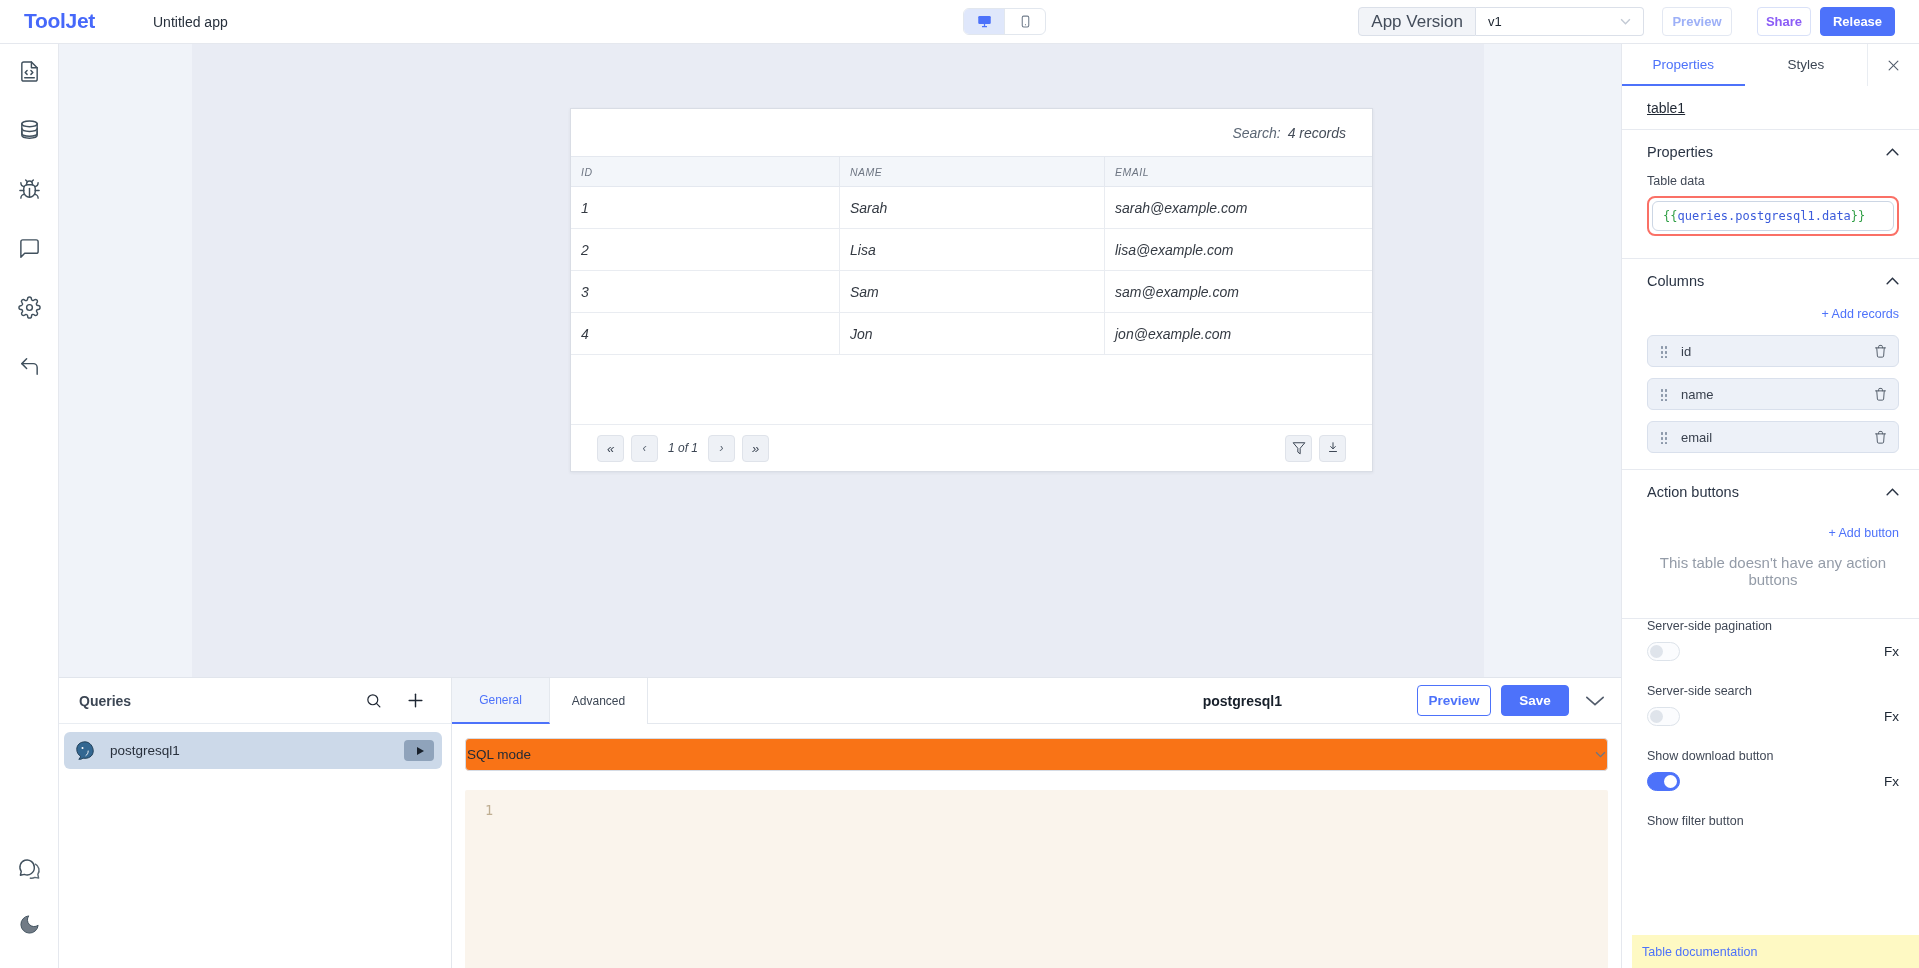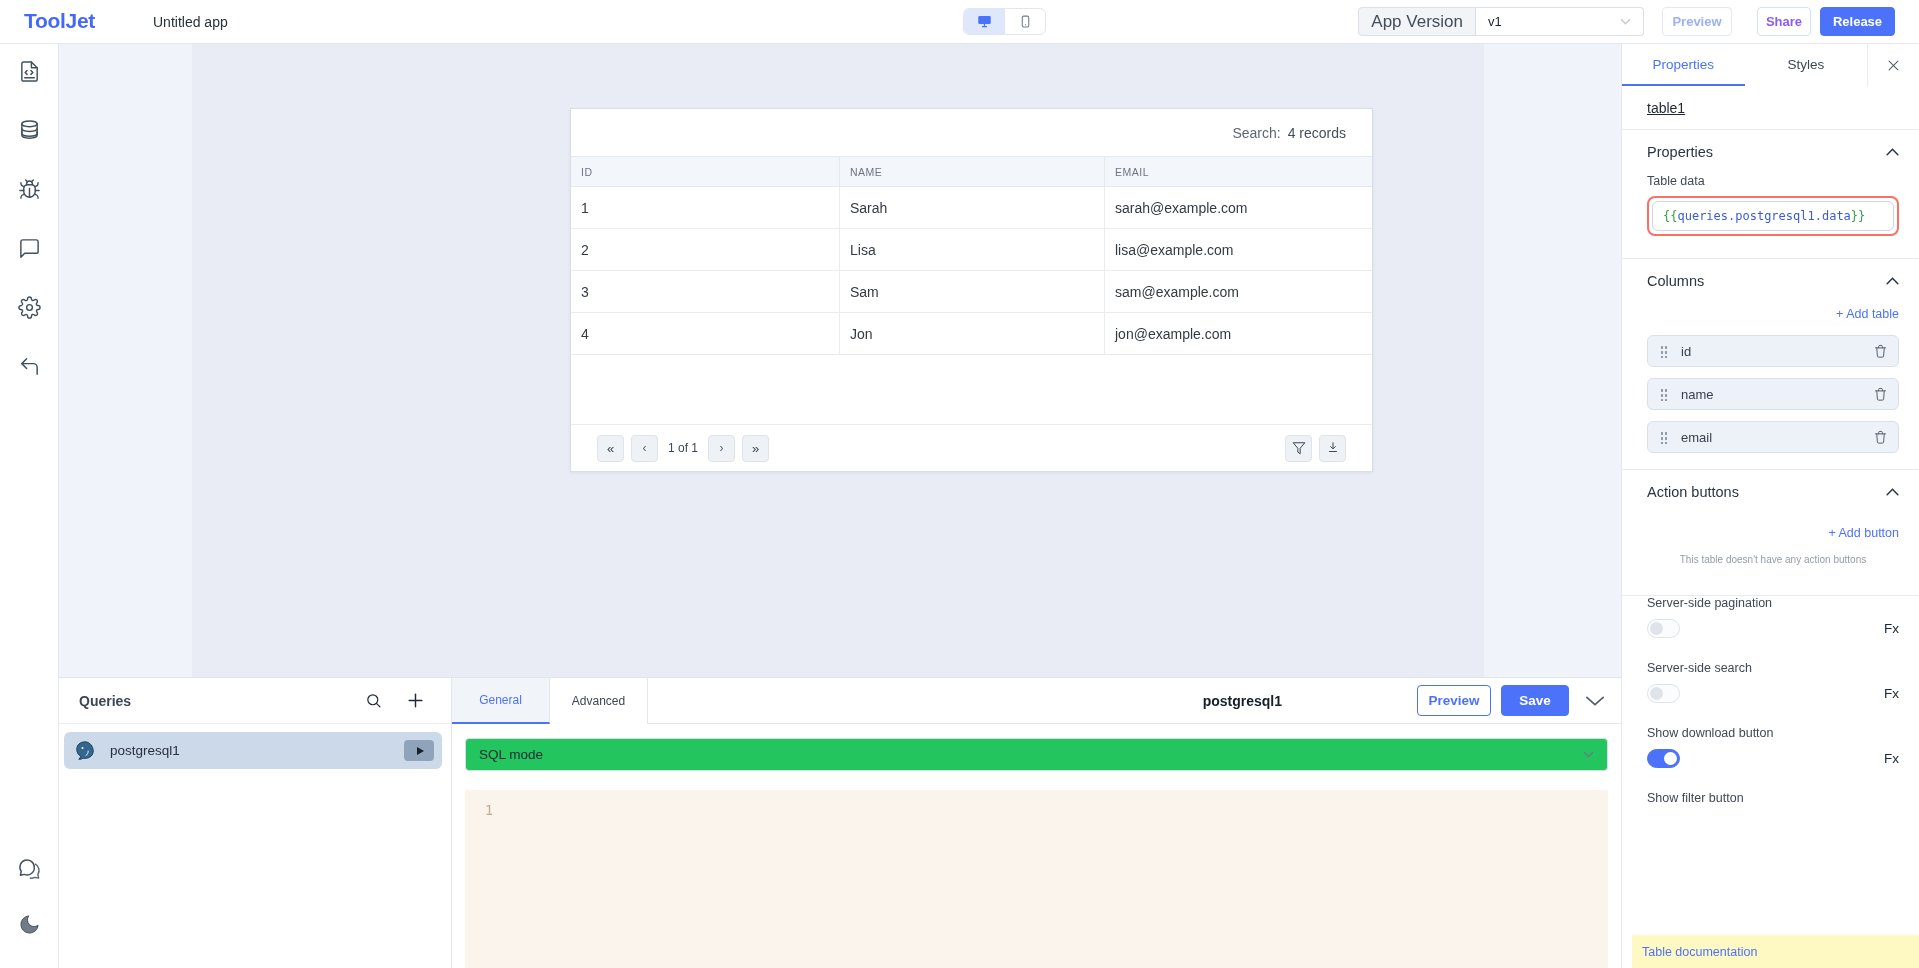--- a/index.html
+++ b/index.html
@@ -25,21 +25,21 @@
 
   
   #left-toolbar { position:absolute; left:0; top:44px; width:59px; height:924px; background:#fff; border-right:1px solid #e5e8ee; display:flex; flex-direction:column; align-items:center; padding-top:16px; z-index:4; }
   .tool-icon { width:23px; height:23px; margin-bottom:36px; cursor:pointer; color:#40505d; }
   .tool-icon svg { stroke:#40505d; }
   .toolbar-bottom { margin-top:auto; display:flex; flex-direction:column; align-items:center; }
   .toolbar-bottom .tool-icon { margin-bottom:32px; }
 
   
   #main { position:absolute; left:59px; top:44px; width:1562px; height:633px; background:#f0f3f9; }
-  #canvas { position:absolute; left:133px; top:0; width:1292px; height:633px; background:#e9ecf4; }
+  #canvas { position:absolute; left:133px; top:0; width:1292px; height:633px; background:#e9ecf4;font-style:italic; }
 
   
   #table-widget { position:absolute; left:378px; top:64px; width:803px; height:364px; background:#fff; border:1px solid #d9dde5; box-shadow:0 1px 3px rgba(40,50,70,.07); }
   .tw-top { height:47px; display:flex; align-items:center; justify-content:flex-end; padding-right:26px; }
   .tw-search-label { font-size:14px; color:#5c6775; margin-right:7px; }
   .tw-records { font-size:14px; color:#454d59; }
   .tw-head { height:31px; display:grid; grid-template-columns:269px 265px 267px; background:#f3f6fa; border-top:1px solid #e4e8ef; border-bottom:1px solid #e4e8ef; }
   .tw-head .cell { display:flex; align-items:center; padding-left:10px; font-size:10.5px; letter-spacing:.5px; color:#6e7683; font-weight:500; border-right:1px solid #e4e8ef; cursor:pointer; }
   .tw-head .cell:last-child { border-right:none; }
   .tw-row { height:42px; display:grid; grid-template-columns:269px 265px 267px; border-bottom:1px solid #e9ecf1; }
@@ -68,21 +68,21 @@
   #query-editor { position:absolute; left:393px; top:0; right:0; height:291px; }
   .qe-tabbar { height:46px; border-bottom:1px solid #e4e8ee; display:flex; align-items:center; }
   .qe-tab { width:98px; height:46px; display:flex; align-items:center; justify-content:center; font-size:12px; border-right:1px solid #e4e8ee; cursor:pointer; color:#3c4654; background:#fff; }
   .qe-tab.active { color:#4d72fa; font-weight:500; background:#f1f4f9; border-bottom:2px solid #4d72fa; }
   .qe-right { margin-left:auto; display:flex; align-items:center; padding-right:16px; }
   .qe-queryname { font-size:14px; font-weight:700; color:#171f2a; margin-right:135px; }
   .qbtn { height:31px; border-radius:4px; font-size:13.5px; font-weight:600; display:flex; align-items:center; justify-content:center; cursor:pointer; }
   .qbtn.preview { width:74px; background:#fff; border:1px solid #4d72fa; color:#4d72fa; }
   .qbtn.save { width:68px; background:#4d72fa; border:1px solid #4d72fa; color:#fff; margin-left:10px; }
   .qe-collapse { margin-left:16px; cursor:pointer; }
-  .sql-mode { margin:14px 13px 0; height:33px; border:1px solid #d6dce5; border-radius:4px; display:flex; align-items:center; justify-content:space-between; padding:0 13px; font-size:13.5px; color:#242b36; cursor:pointer; background:#22c55e; }
+  .sql-mode { margin:14px 13px 0; height:33px; border:1px solid #d6dce5; border-radius:4px; display:flex; align-items:center; justify-content:space-between; padding:0 1px; font-size:13.5px; color:#242b36; cursor:pointer; background:#f97316; }
   .code-area { margin:19px 13px 0; height:185px; background:#faf4ec; border-radius:2px; }
   .code-line-no { padding:12px 0 0 20px; font-family:"DejaVu Sans Mono", monospace; font-size:13.5px; color:#bfae92; }
 
   
   #inspector { position:absolute; right:0; top:44px; width:298px; height:924px; background:#fff; border-left:1px solid #e5e8ee; z-index:6; }
   .insp-tabbar { height:42px; display:flex; align-items:stretch; }
   .insp-tabs { width:246px; display:flex; }
   .insp-tab { flex:1; display:flex; align-items:center; justify-content:center; font-size:13.5px; color:#3c4654; cursor:pointer; border-bottom:2px solid transparent; }
   .insp-tab.active { color:#4d72fa; font-weight:500; border-bottom:2px solid #4d72fa; }
   .insp-close { width:52px; border-left:1px solid #e9edf2; display:flex; align-items:center; justify-content:center; cursor:pointer; }
@@ -94,21 +94,21 @@
   .code-input-outer { border:2px solid #fa7066; border-radius:8px; padding:3px; margin-bottom:22px; }
   .code-input { height:30px; border:1px solid #ccd6e4; border-radius:6px; display:flex; align-items:center; padding-left:10px; font-family:"DejaVu Sans Mono", monospace; font-size:12px; background:#fff; cursor:text; }
   .tok-brace { color:#2f9e44; }
   .tok-expr { color:#3b5bdb; }
   .add-link { display:flex; justify-content:flex-end; font-size:12.5px; color:#4d72fa; margin:4px 0 14px; cursor:pointer; }
   .col-item { height:32px; background:#edf1f8; border:1px solid #d9e0ec; border-radius:6px; display:flex; align-items:center; padding:0 10px 0 12px; margin-bottom:11px; cursor:grab; }
   .drag-dots { width:8px; height:13px; background:radial-gradient(circle, #8d99ab 1.1px, transparent 1.3px); background-size:4px 5px; }
   .col-name { margin-left:13px; font-size:13px; color:#39414e; }
   .col-trash { margin-left:auto; cursor:pointer; }
   .columns-body { padding-bottom:5px; }
-  .empty-note { text-align:center; font-size:10px; color:#949ca8; margin:8px 0 30px; }
+  .empty-note { text-align:center; font-size:15px; color:#949ca8; margin:8px 0 30px; }
   .opt-group { margin-bottom:23px; }
   .opt-row { display:flex; align-items:center; justify-content:space-between; margin-top:9px; }
   .toggle { width:33px; height:19px; border-radius:10px; background:#fbfcfe; border:1px solid #dde3ea; position:relative; cursor:pointer; }
   .toggle .knob { position:absolute; top:2px; left:2px; width:13px; height:13px; border-radius:50%; background:#dfe4eb; }
   .toggle.on { background:#4d72fa; border-color:#4d72fa; }
   .toggle.on .knob { left:auto; right:2px; background:#fff; }
   .fx { font-size:13.5px; font-weight:500; color:#1c2633; cursor:pointer; }
   .insp-footer { position:absolute; left:10px; right:0; bottom:0; height:33px; background:#fef9c3; display:flex; align-items:center; padding-left:10px; }
   .doc-link { font-size:12.5px; color:#4d72fa; cursor:pointer; }
   .section.no-border { border-bottom:none; }
@@ -384,21 +384,21 @@
 
   <div class="section">
     <div class="section-header">
       <span class="section-title">Columns</span>
       <span>
         <svg width="13" height="8" viewBox="0 0 14 9" fill="none" stroke="#2a3444" stroke-width="1.7" stroke-linecap="round">
             <polyline points="1,7.5 7,1.5 13,7.5"></polyline>
           </svg>
       </span>
     </div>
-    <div class="add-link">+ Add table</div>
+    <div class="add-link">+ Add records</div>
     <div class="columns-body">
       <div class="col-item">
         <span class="drag-dots"></span>
         <span class="col-name">id</span>
         <span class="col-trash">
           <svg width="15" height="16" viewBox="0 0 24 24" fill="none" stroke="#57616e" stroke-width="1.6" stroke-linecap="round" stroke-linejoin="round">
               <path d="M4 7h16"></path>
               <path d="M6 7l1 13a2 2 0 0 0 2 1.8h6A2 2 0 0 0 17 20l1-13"></path>
               <path d="M9 7V5a2 2 0 0 1 2-2h2a2 2 0 0 1 2 2v2"></path>
             </svg>

